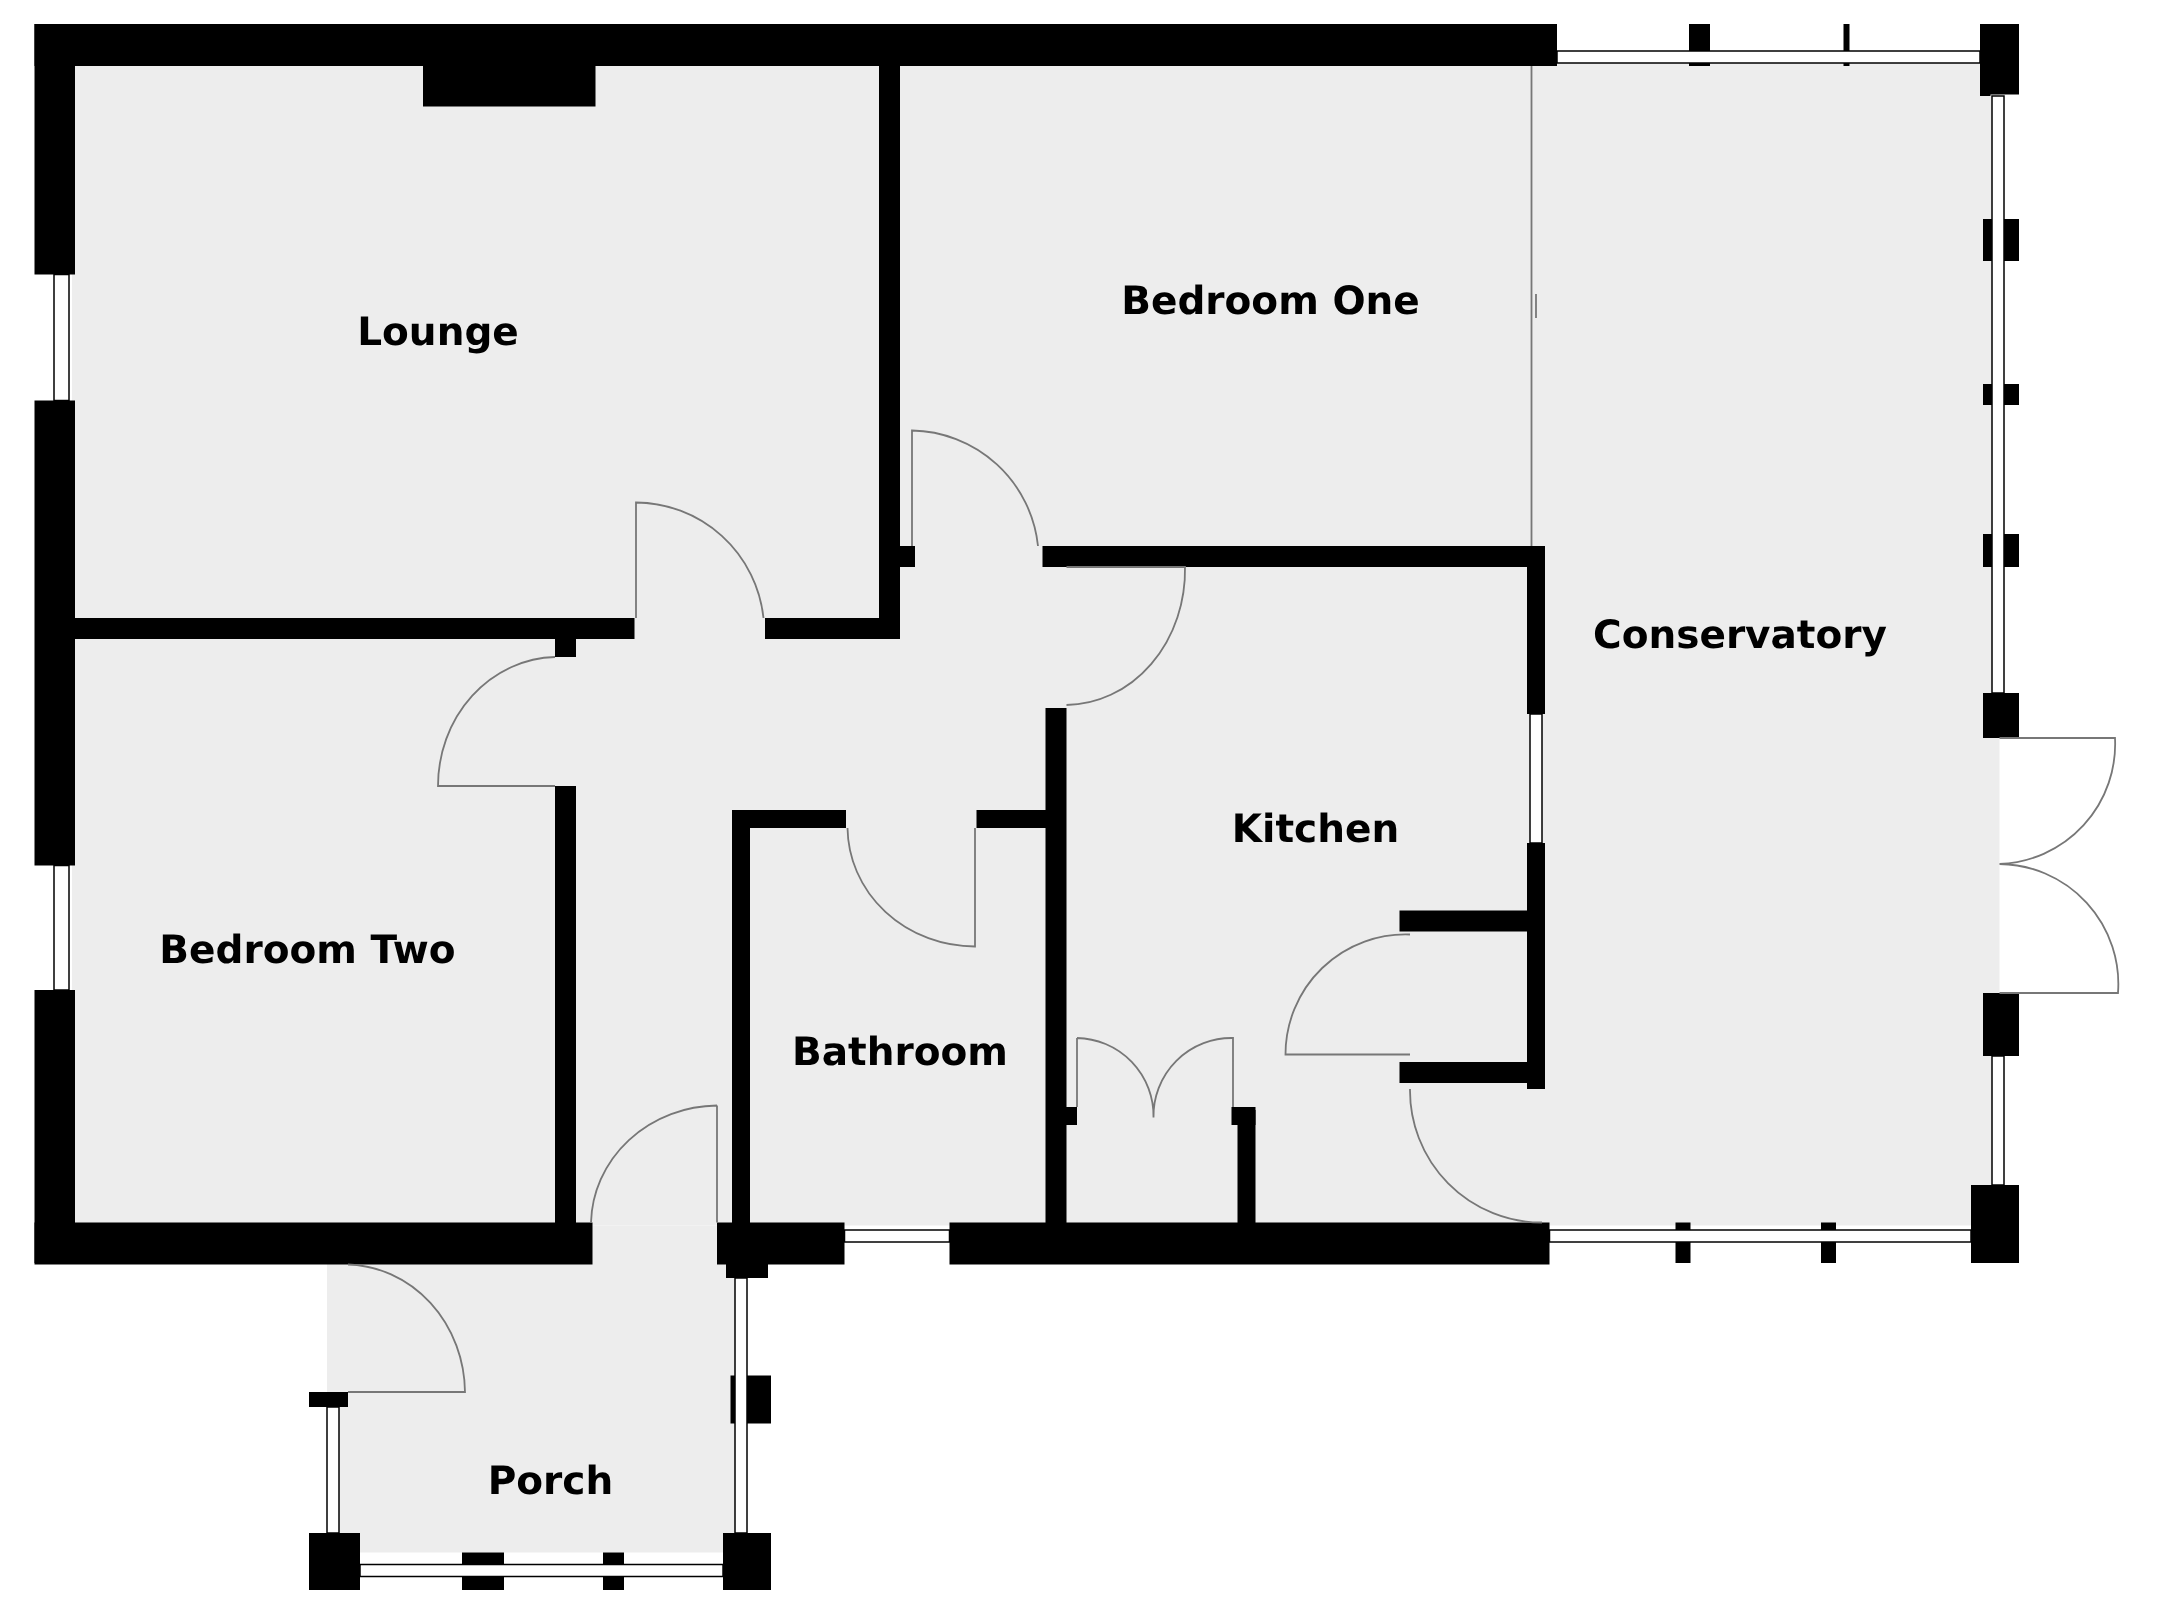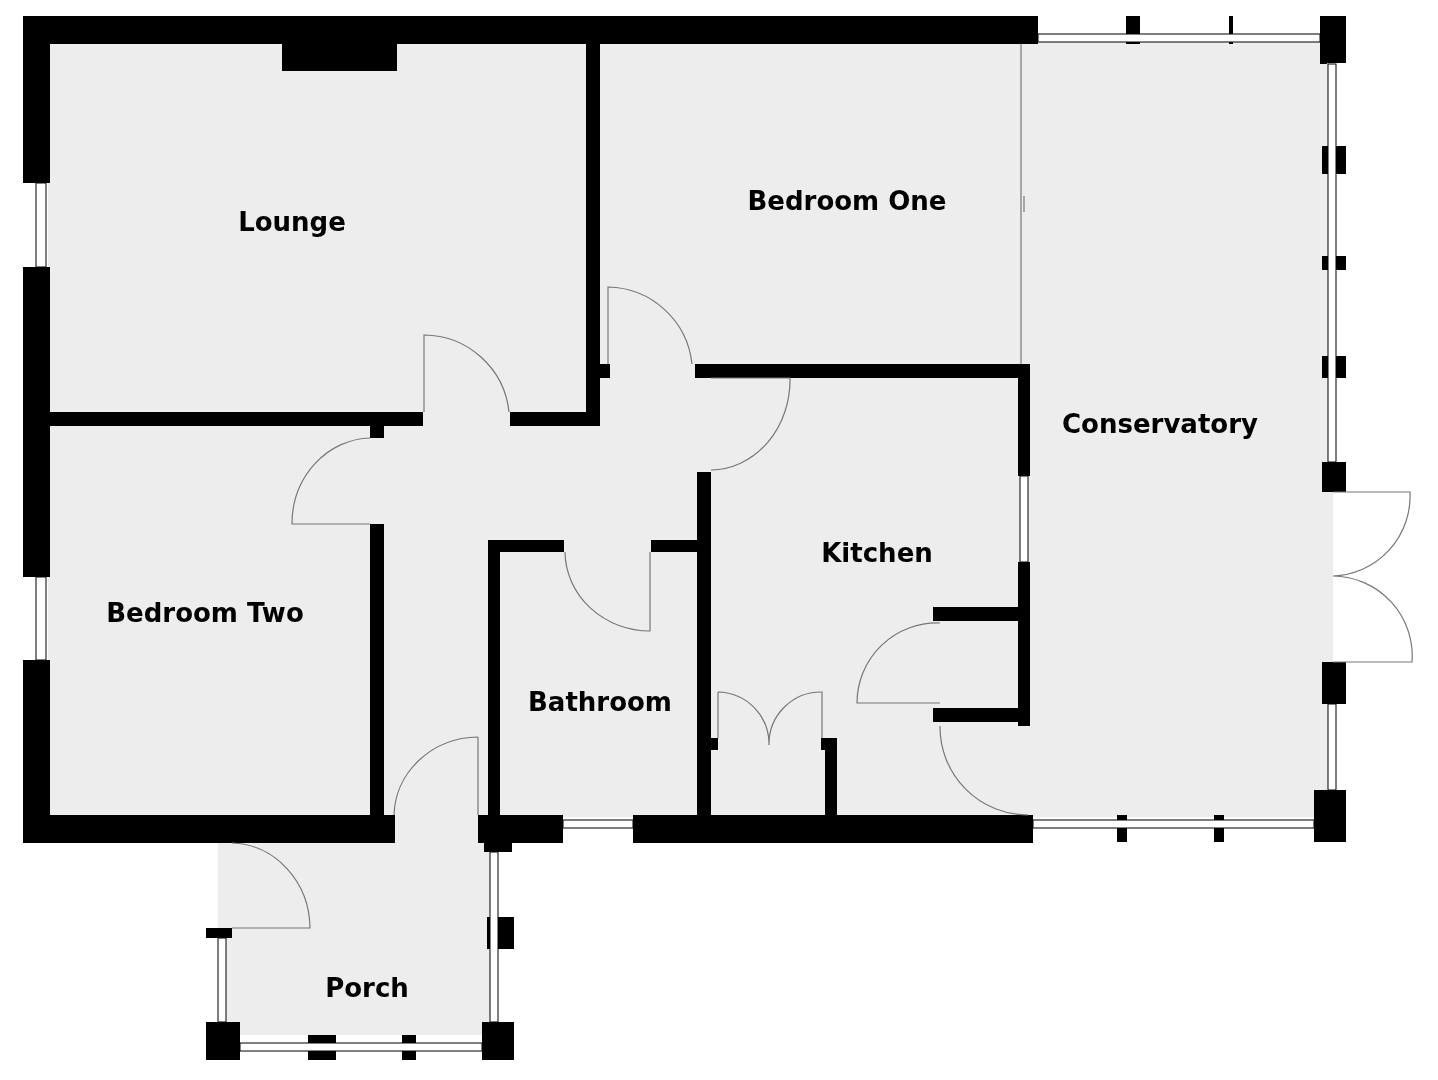--- a/index.html
+++ b/index.html
@@ -112,16 +112,16 @@
     <path class="door" d="M718 692 V738 M718 692 A52 52 0 0 1 769 745 A52 52 0 0 1 822 692 V738"></path>
     <path class="door" d="M1333 492 H1410 A80 80 0 0 1 1333 576 M1333 576 A80 80 0 0 1 1412 662 H1333"></path>
     <path class="door" d="M1021 44 V364 M1024 196 V212"></path>
   </g>
 </svg>
 
 <div class="label" style="left:292px;top:222px;">Lounge</div>
 <div class="label" style="left:815px;top:201px;margin-left:32px;">Bedroom One</div>
 <div class="label" style="left:1160px;top:424px;">Conservatory</div>
 <div class="label" style="left:855px;top:553px;margin-left:22px;">Kitchen</div>
-<div class="label" style="left:205px;top:613px;">Bedroom Two</div>
+<div class="label" style="left:205px;top:634px;">Bedroom Two</div>
 <div class="label" style="left:600px;top:702px;">Bathroom</div>
 <div class="label" style="left:367px;top:988px;">Porch</div>
 </div>
 
 </body></html>

